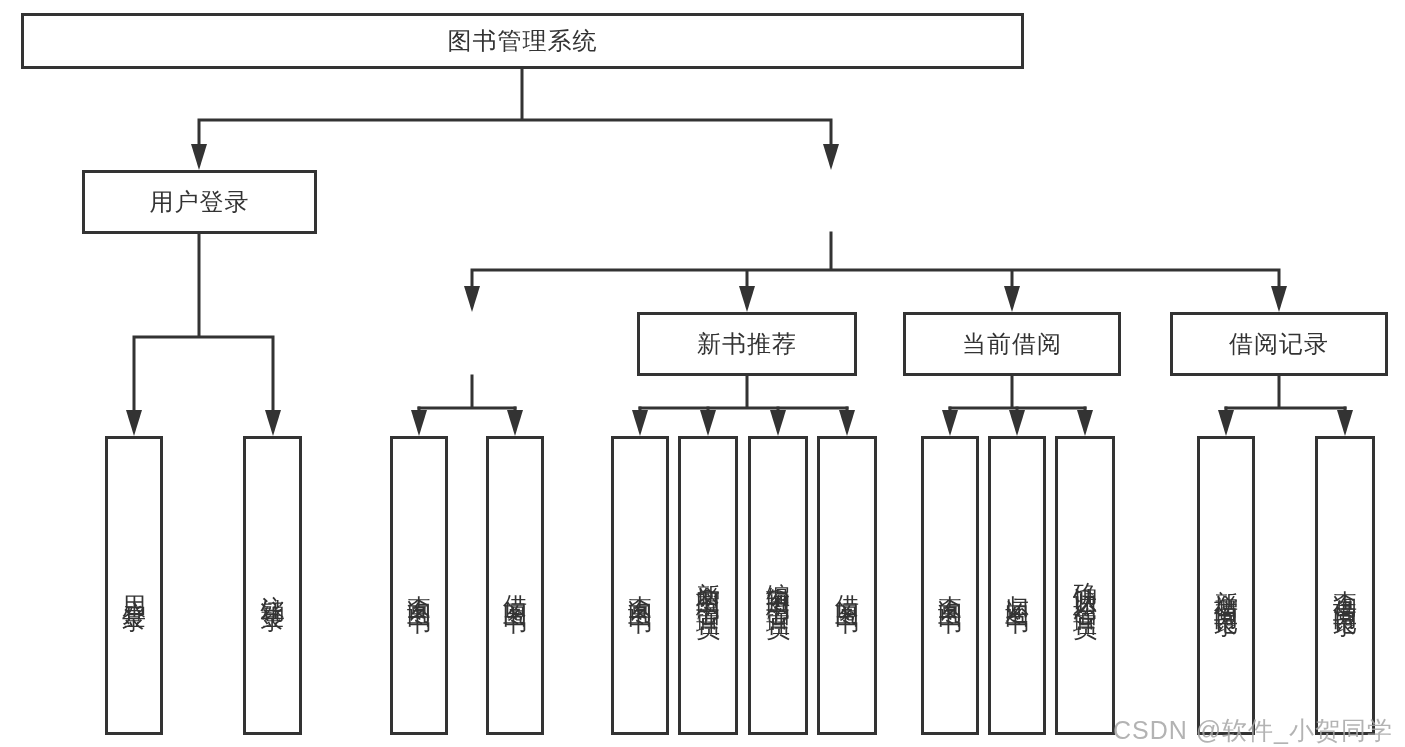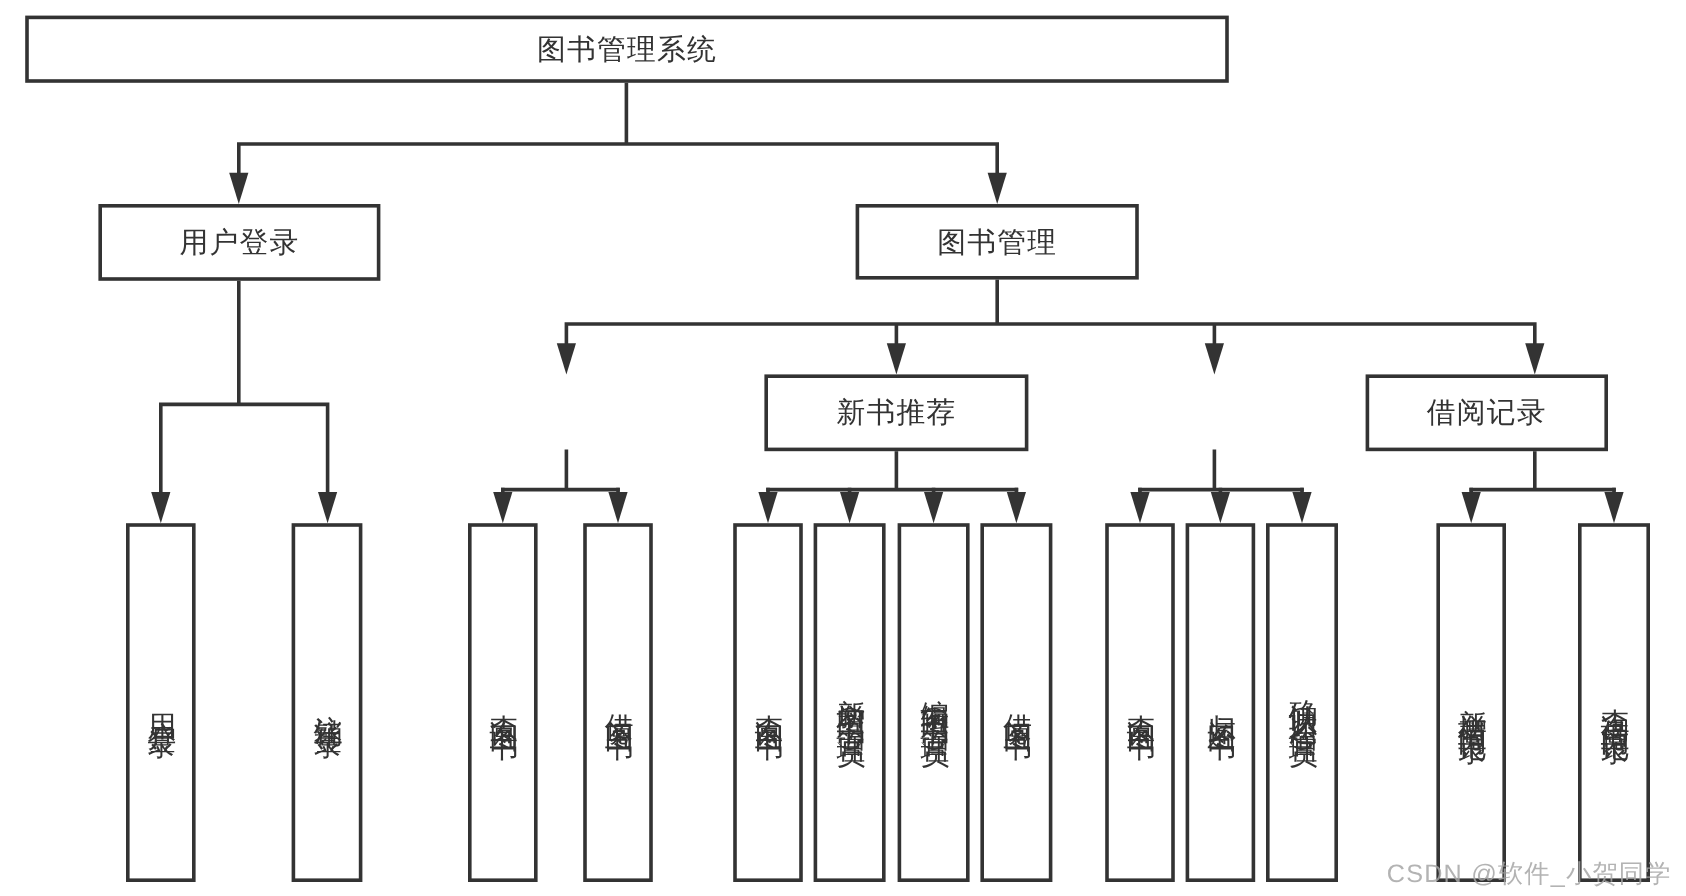--- a/index.html
+++ b/index.html
@@ -44,21 +44,21 @@
     text-orientation: mixed;
     font-size: 24px;
     letter-spacing: 5px;
     line-height: 1;
   }
   #watermark {
     position: absolute;
     top: 714px;
     right: 12px;
     z-index: 2;
-    font-size: 21px;
+    font-size: 25px;
     color: #a6a6a6;
     opacity: 0.85;
     letter-spacing: 1px;
     white-space: nowrap;
   }
 </style>
 </head>
 <body>
 
 <div id="canvas">
@@ -95,24 +95,24 @@
       <path d="M1009 410 L1025 410 L1017 436 Z"></path>
       <path d="M1077 410 L1093 410 L1085 436 Z"></path>
       <path d="M1218 410 L1234 410 L1226 436 Z"></path>
       <path d="M1337 410 L1353 410 L1345 436 Z"></path>
     </g>
   </svg>
 
   <div class="box hbox" style="left:21px; top:13px; width:1003px; height:56px;">图书管理系统</div>
 
   <div class="box hbox" style="left:82px; top:170px; width:235px; height:64px;">用户登录</div>
-  <div class="box hbox" style="left:713px; top:170px; width:236px; height:63px;">图书管理</div>
 
   <div class="box hbox" style="left:637px; top:312px; width:220px; height:64px;">新书推荐</div>
-  <div class="box hbox" style="left:1138px; top:312px; width:202px; height:64px;">借阅记录</div>
+  <div class="box hbox" style="left:903px; top:312px; width:218px; height:64px;">当前借阅</div>
+  <div class="box hbox" style="left:1170px; top:312px; width:218px; height:64px;">借阅记录</div>
 
   <div class="box vbox" style="left:105px; top:436px; width:58px; height:299px;">用户登录</div>
   <div class="box vbox" style="left:243px; top:436px; width:59px; height:299px;">注销登录</div>
 
   <div class="box vbox" style="left:390px; top:436px; width:58px; height:299px;">查询图书</div>
   <div class="box vbox" style="left:486px; top:436px; width:58px; height:299px;">借阅图书</div>
 
   <div class="box vbox" style="left:611px; top:436px; width:58px; height:299px;">查询图书</div>
   <div class="box vbox" style="left:678px; top:436px; width:60px; height:299px;">新增图书（管理员）</div>
   <div class="box vbox" style="left:748px; top:436px; width:60px; height:299px;">编辑图书（管理员）</div>

